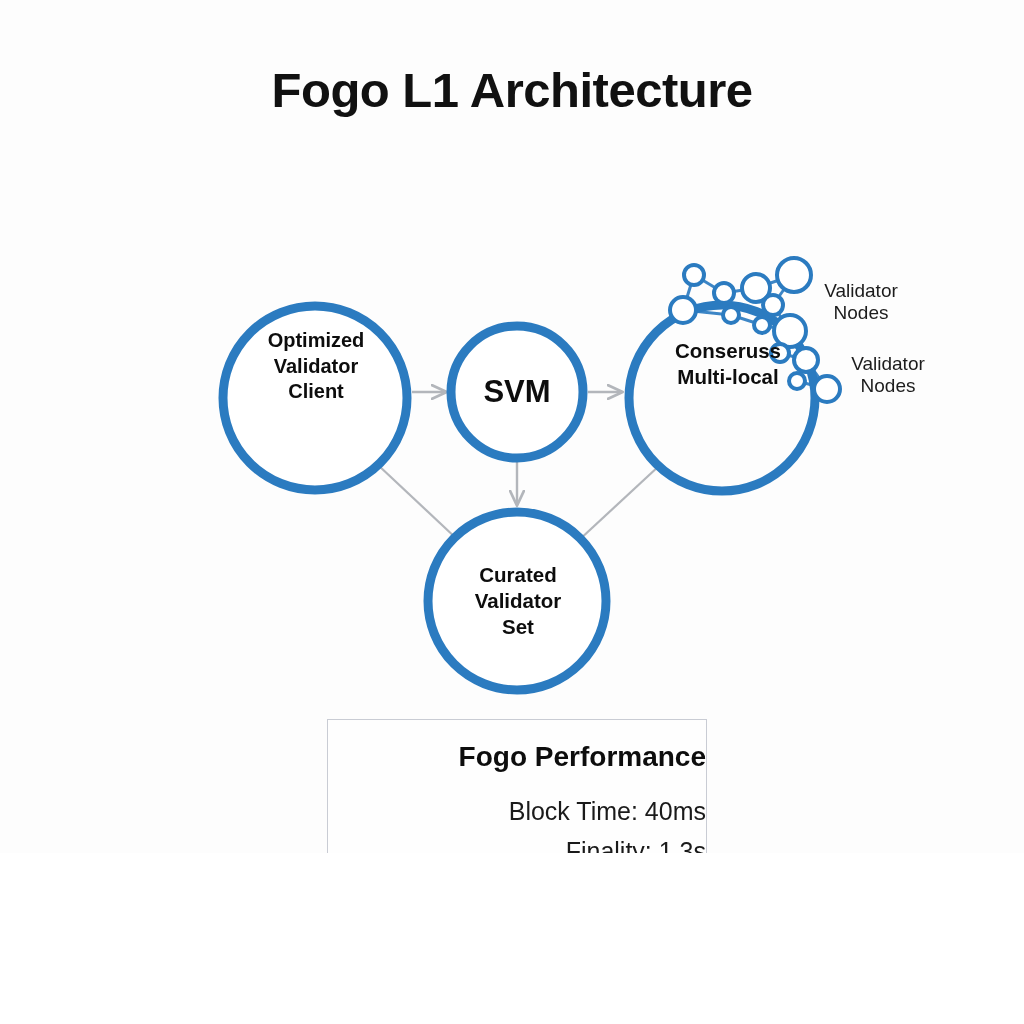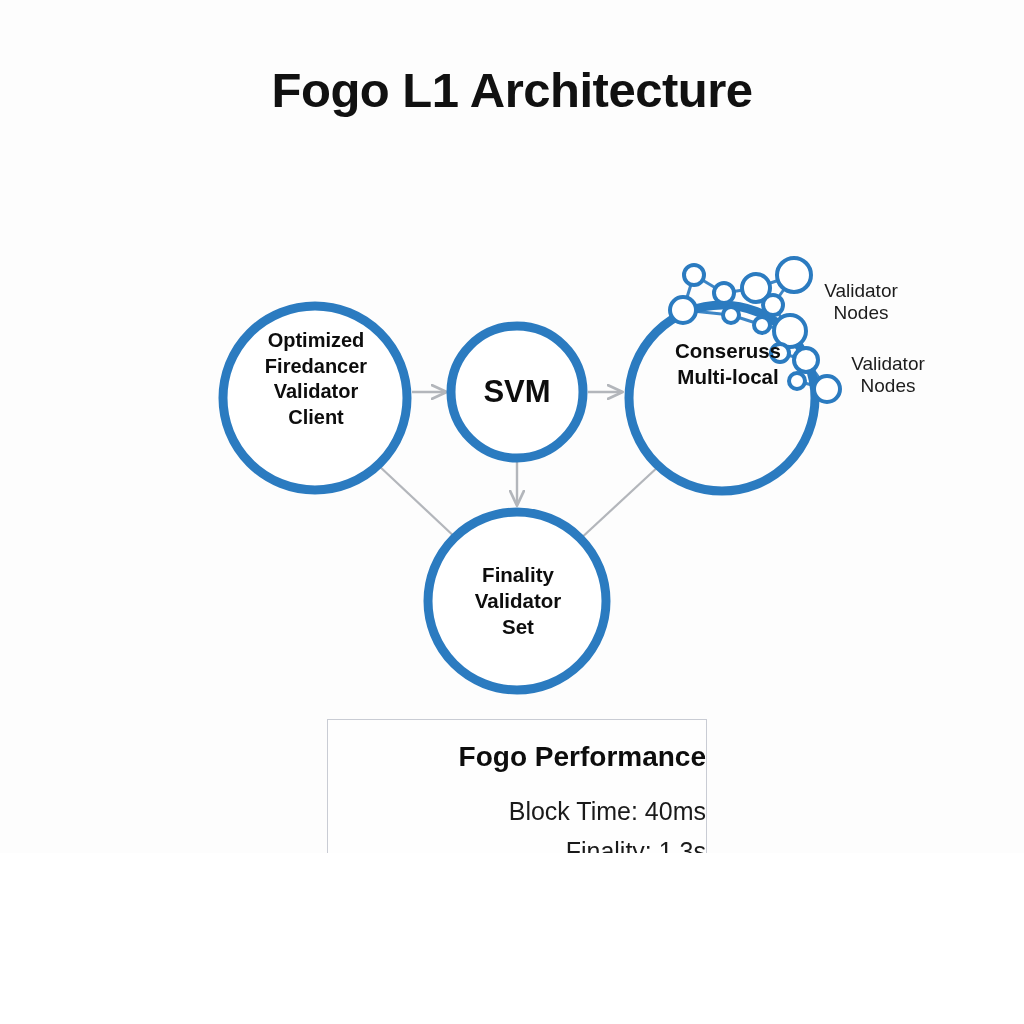--- a/index.html
+++ b/index.html
@@ -156,36 +156,35 @@
       <circle cx="790" cy="331" r="16"></circle>
       <circle cx="780" cy="353" r="9"></circle>
       <circle cx="806" cy="360" r="12"></circle>
       <circle cx="797" cy="381" r="8"></circle>
       <circle cx="827" cy="389" r="13"></circle>
     </g>
   </svg>
 
   <div class="node-label" id="node-label-firedancer">
     <span>Optimized</span>
-    <span>Firedancer</span>
     <span>Validator</span>
     <span>Client</span>
   </div>
 
   <div class="node-label" id="node-label-svm">
     <span>SVM</span>
   </div>
 
   <div class="node-label" id="node-label-consensus">
     <span>Conseruss</span>
     <span>Multi-local</span>
   </div>
 
   <div class="node-label" id="node-label-curated">
-    <span>Finality</span>
+    <span>Curated</span>
     <span>Validator</span>
     <span>Set</span>
   </div>
 
   <div class="cluster-label" id="cluster-label-top">
     <span>Validator</span>
     <span>Nodes</span>
   </div>
 
   <div class="cluster-label" id="cluster-label-bottom">

